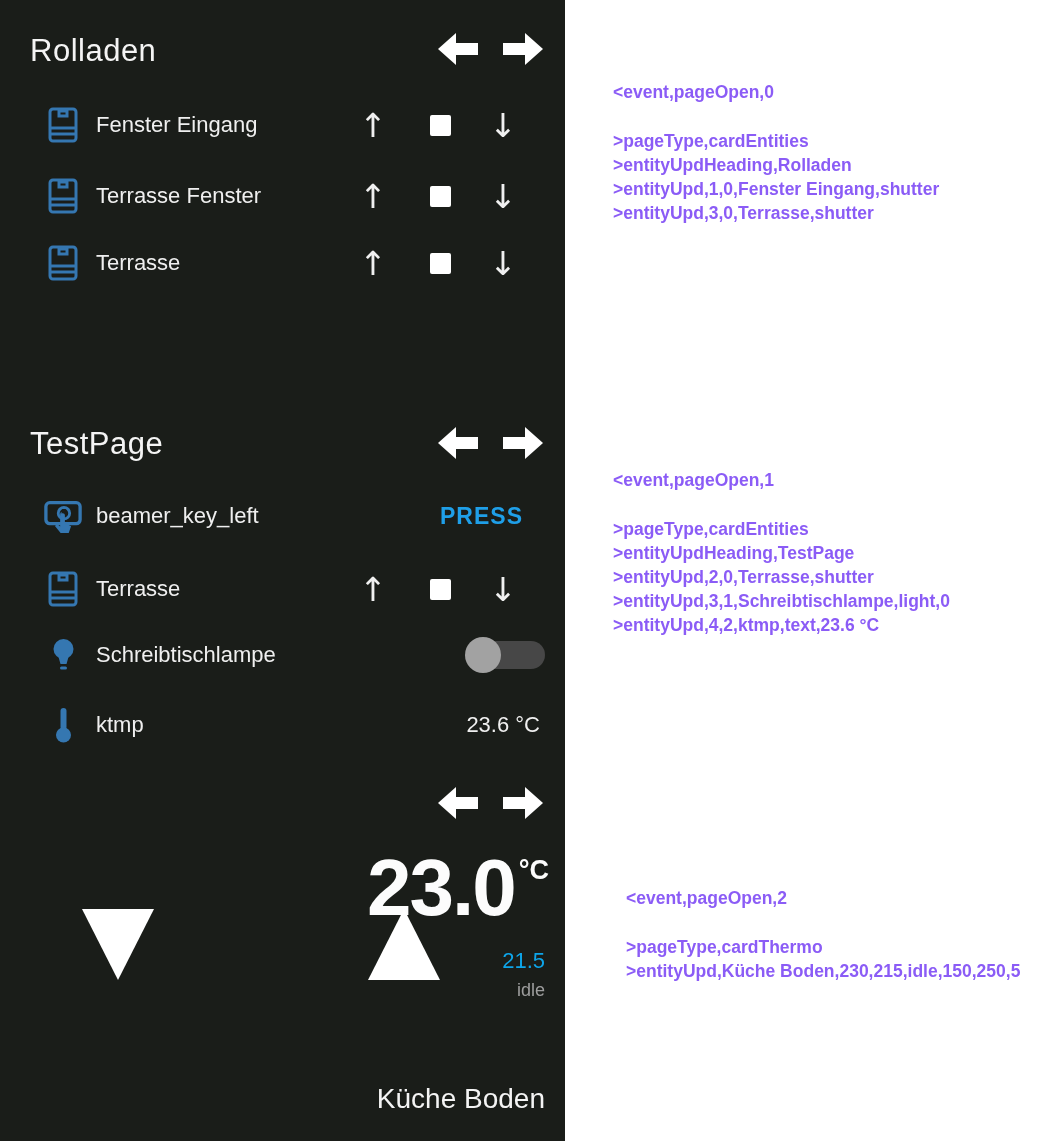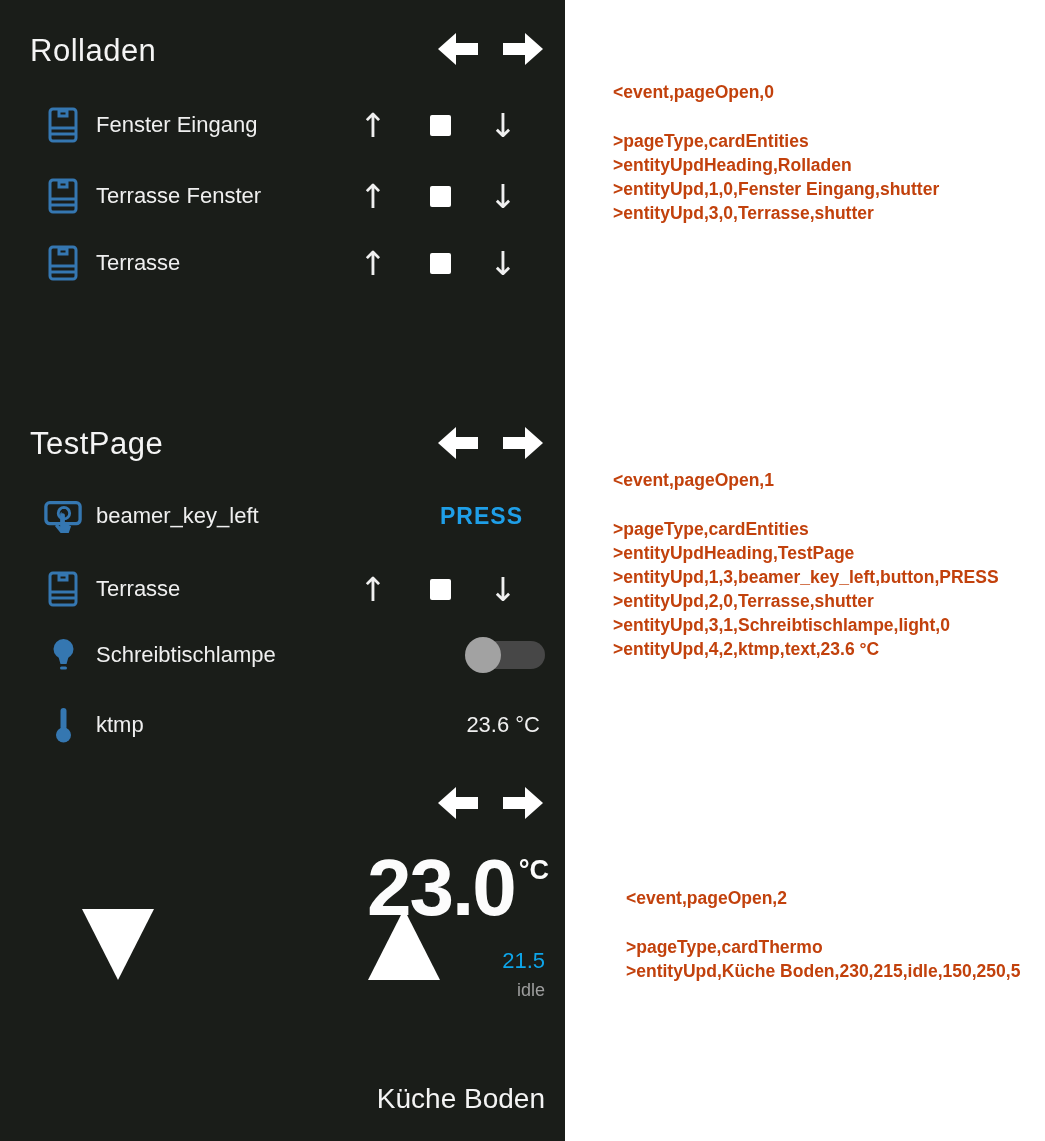--- a/index.html
+++ b/index.html
@@ -35,21 +35,21 @@
   .temp-big{font-size:80px;font-weight:bold;color:#fcfcfc;line-height:1;letter-spacing:-2px;}
   .temp-big sup{font-size:27px;font-weight:bold;letter-spacing:0;vertical-align:super;position:relative;top:-8px;left:4px;}
   .temp-target{font-size:22px;color:#0ea5e9;}
   .temp-state{font-size:18px;color:#9d9d9d;}
   .thermo-title{font-size:28px;color:#f4f4f4;}
   .tri{position:absolute;width:0;height:0;background:none;border-style:solid;padding:0;cursor:pointer;}
   .tri.down{left:82px;top:909px;border-width:71px 36px 0 36px;border-color:#ffffff transparent transparent transparent;}
   .tri.up{left:368px;top:909px;border-width:0 36px 71px 36px;border-color:transparent transparent #ffffff transparent;}
 
   
-  .log{position:absolute;left:613px;width:430px;color:#c2410c;font-weight:bold;font-size:17.5px;line-height:24px;font-family:"Liberation Sans",sans-serif;}
+  .log{position:absolute;left:613px;width:430px;color:#8b5cf6;font-weight:bold;font-size:17.5px;line-height:24px;font-family:"Liberation Sans",sans-serif;}
   .log p{margin:0;white-space:nowrap;}
   .log .event-line{margin-bottom:25px;}
 </style>
 </head>
 <body>
 
 <div class="page">
 
   <div class="panel">
 
@@ -240,21 +240,20 @@
     <p>&gt;pageType,cardEntities</p>
     <p>&gt;entityUpdHeading,Rolladen</p>
     <p>&gt;entityUpd,1,0,Fenster Eingang,shutter</p>
     <p>&gt;entityUpd,3,0,Terrasse,shutter</p>
   </div>
 
   <div class="log" style="top:468px;">
     <p class="event-line">&lt;event,pageOpen,1</p>
     <p>&gt;pageType,cardEntities</p>
     <p>&gt;entityUpdHeading,TestPage</p>
-    <p>&gt;entityUpd,1,3,beamer_key_left,button,PRESS</p>
     <p>&gt;entityUpd,2,0,Terrasse,shutter</p>
     <p>&gt;entityUpd,3,1,Schreibtischlampe,light,0</p>
     <p>&gt;entityUpd,4,2,ktmp,text,23.6 °C</p>
   </div>
 
   <div class="log" style="top:886px;margin-left:13px;">
     <p class="event-line">&lt;event,pageOpen,2</p>
     <p>&gt;pageType,cardThermo</p>
     <p>&gt;entityUpd,Küche Boden,230,215,idle,150,250,5</p>
   </div>

